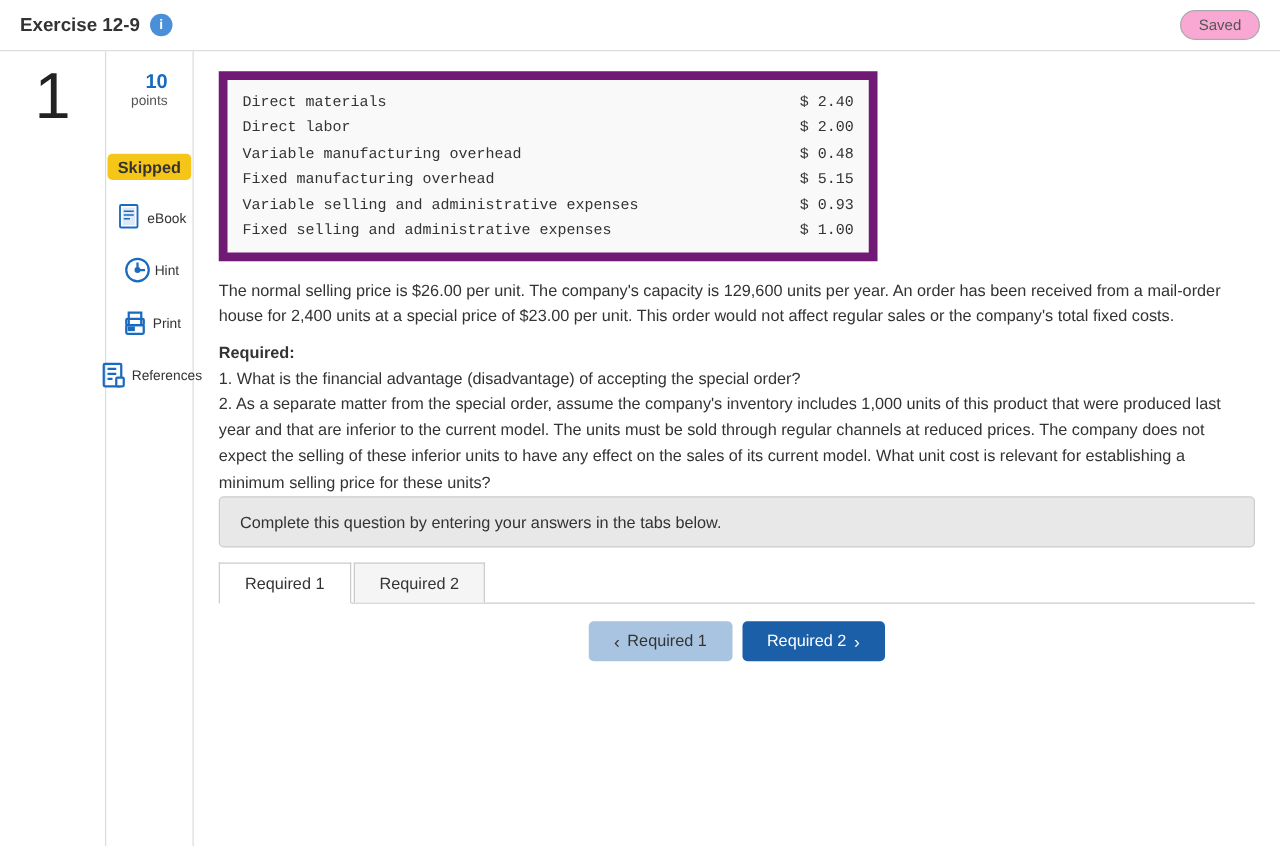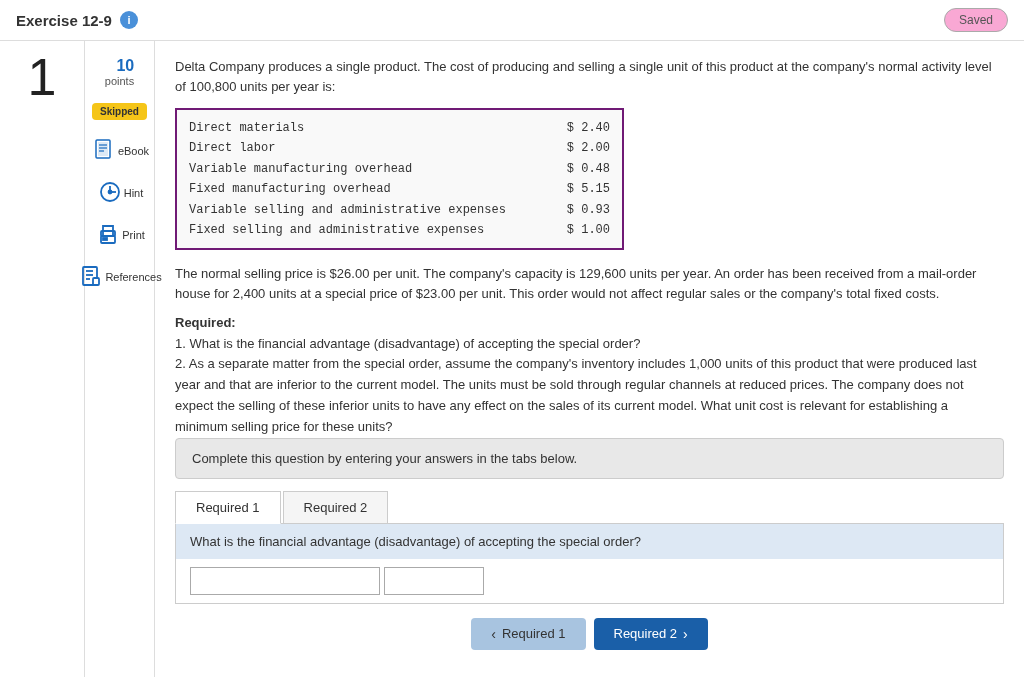--- a/index.html
+++ b/index.html
@@ -89,25 +89,26 @@
       color: #1a6bbf;
       text-align: right;
     }
     .points-label {
       font-size: 11px;
       color: #555;
     }
     .skipped-badge {
       background: #f5c518;
       color: #333;
-      font-size: 10px;
+      font-size: 13px;
       font-weight: bold;
       border-radius: 4px;
       padding: 3px 8px;
       margin-bottom: 12px;
+      margin-top: 20px;
     }
     .sidebar-icon-item {
       display: flex;
       flex-direction: row;
       align-items: center;
       margin-bottom: 10px;
       cursor: pointer;
     }
     .sidebar-icon-item .icon-shape {
       width: 28px;
@@ -132,22 +133,22 @@
     }
 
     .problem-text {
       font-size: 13px;
       line-height: 1.5;
       margin-bottom: 12px;
     }
 
     
     .cost-table {
-      border: 2px solid #701a75;
-      width: 449px;
+      border: 7px solid #701a75;
+      width: 527px;
       margin-bottom: 14px;
       background: #f9f9f9;
       padding: 8px 12px;
     }
     .cost-table-row {
       display: flex;
       justify-content: space-between;
       font-size: 12px;
       font-family: 'Courier New', monospace;
       color: #333;
@@ -328,21 +329,20 @@
             <line x1="7" y1="11" x2="14" y2="11"></line>
             <line x1="7" y1="15" x2="11" y2="15"></line>
             <rect x="14" y="14" width="6" height="7" rx="1" fill="#fff" stroke="#1a6bbf"></rect>
           </svg>
       </div>
       <div class="sidebar-icon-label">References</div>
     </div>
   </div>
 
   <div class="content-area">
-    <p class="problem-text">Delta Company produces a single product. The cost of producing and selling a single unit of this product at the company's normal activity level of 100,800 units per year is:</p>
 
     <div class="cost-table">
       <div class="cost-table-row">
         <span class="label">Direct materials</span>
         <span class="value">$ 2.40</span>
       </div>
       <div class="cost-table-row">
         <span class="label">Direct labor</span>
         <span class="value">$ 2.00</span>
       </div>
@@ -374,27 +374,20 @@
       </div>
     </div>
 
     <div class="complete-banner">Complete this question by entering your answers in the tabs below.</div>
 
     <div class="tabs-container">
       <div class="tab active">Required 1</div>
       <div class="tab">Required 2</div>
     </div>
 
-    <div class="tab-content">
-      <div class="tab-question-row">What is the financial advantage (disadvantage) of accepting the special order?</div>
-      <div class="tab-inputs-row">
-        <input class="tab-input wide" type="text" style="">
-        <input class="tab-input narrow" type="text" style="">
-      </div>
-    </div>
 
     <div class="nav-buttons">
       <button class="nav-btn prev">
         <span class="arrow">‹</span>
         <span>Required 1</span>
       </button>
       <button class="nav-btn next">
         <span>Required 2</span>
         <span class="arrow">›</span>
       </button>

